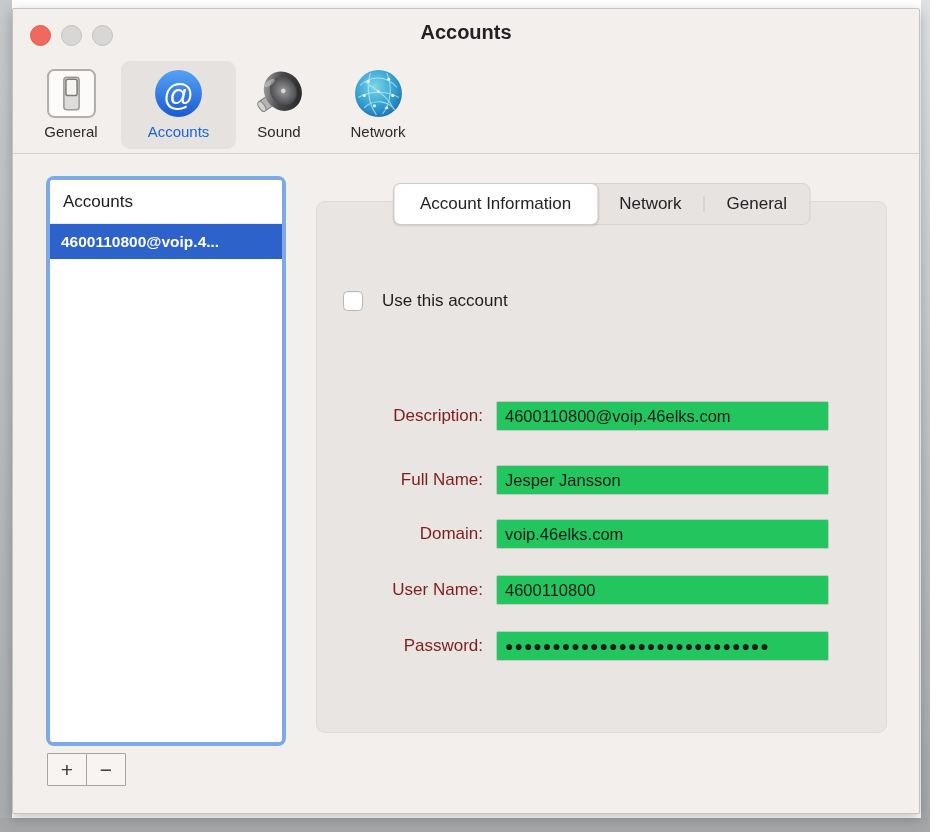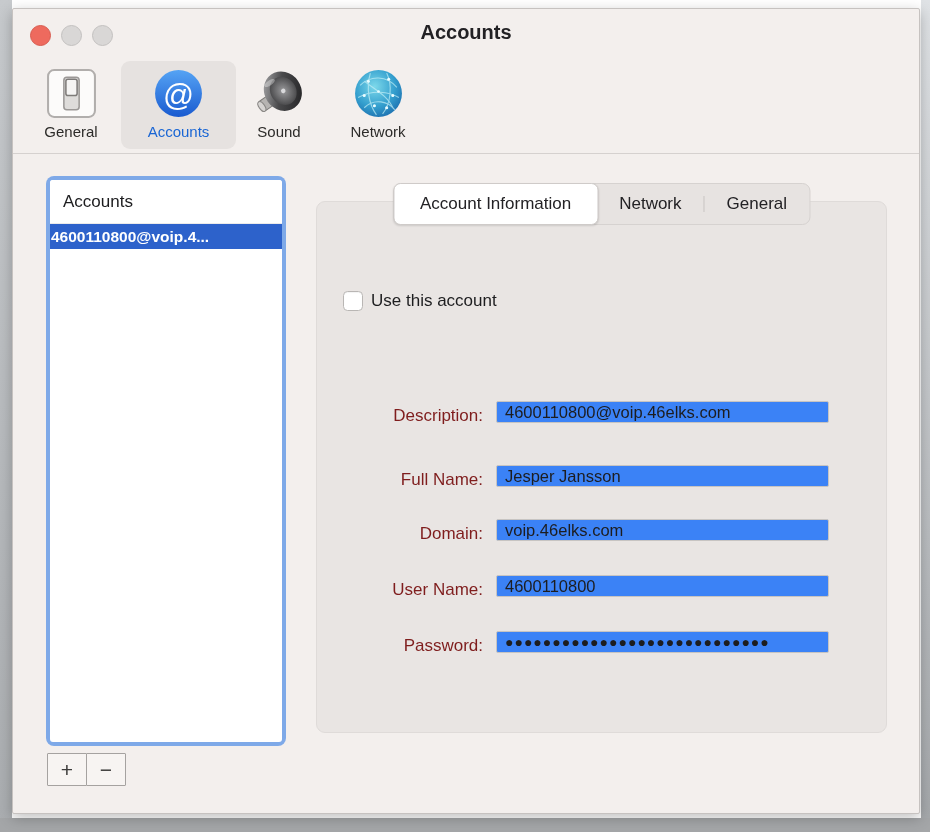--- a/index.html
+++ b/index.html
@@ -41,21 +41,21 @@
   #tb-network { left:318px; width:94px; }
 
   .toolbar-sep { position:absolute; left:0; right:0; top:144px; height:1px; background:#d5d1cf; }
 
   
   .list-ring { position:absolute; left:33px; top:167px; width:240px; height:570px;
                background:#7ea9e8; border-radius:8px; padding:4px; }
   .list { width:100%; height:100%; background:#ffffff; border-radius:3px; overflow:hidden; }
   .list-header { height:44px; line-height:44px; padding-left:13px; font-size:17px;
                  color:#1c1c1e; border-bottom:1px solid #ebebeb; background:#fff; }
-  .list-item { height:25px; display:flex; align-items:center; padding-left:1px;
+  .list-item { height:35px; display:flex; align-items:center; padding-left:11px;
                font-size:15.5px; white-space:nowrap; overflow:hidden; }
   .list-item.selected { background:#2d62cb; color:#ffffff; font-weight:bold; }
 
   .addremove { position:absolute; left:34px; top:744px; display:flex; }
   .ar-btn { width:40px; height:33px; background:#f7f4f2; border:1px solid #a5a2a0;
             font-size:21px; line-height:1; color:#3d3c3b; display:flex; align-items:center;
             justify-content:center; cursor:default; border-radius:1px;
             font-family:"Liberation Sans","DejaVu Sans",sans-serif; }
   .ar-btn + .ar-btn { margin-left:-1px; }
 
@@ -70,28 +70,28 @@
   .tab { display:flex; align-items:center; padding:0 22px; font-size:17px; color:#232225;
          cursor:default; white-space:nowrap; }
   .tab.selected { background:#ffffff; border-radius:7px; margin:-1px; padding:0 26px;
                   border:1px solid #cfcbc9; box-shadow:0 1px 2px rgba(0,0,0,.12); }
   .tab-div { width:1px; height:16px; background:#c8c4c2; align-self:center; }
 
   
   .chk-row { position:absolute; left:26px; top:89px; display:flex; align-items:center; }
   .checkbox { width:20px; height:20px; background:#ffffff; border:1px solid #b9b6b4;
               border-radius:4.5px; box-shadow:inset 0 1px 1px rgba(0,0,0,.05); }
-  .chk-label { margin-left:8px; font-size:17px; color:#1d1d1f; }
+  .chk-label { margin-left:19px; font-size:17px; color:#1d1d1f; }
 
   
   .frm-row { position:absolute; left:0; height:30px; width:100%; }
   .frm-row label { position:absolute; left:0; top:0; width:166px; height:30px; line-height:30px;
                    text-align:right; font-size:17px; color:#7f1d1d; }
-  .frm-row input { position:absolute; left:179px; top:0; width:333px; height:22px;
-                   background:#3b82f6; border:1px solid #c7c4c2; border-radius:2px;
+  .frm-row input { position:absolute; left:179px; top:0; width:333px; height:30px;
+                   background:#22c55e; border:1px solid #c7c4c2; border-radius:2px;
                    font-size:16.5px; color:#1d1d1f; padding:0 8px; outline:none;
                    font-family:"Liberation Sans","DejaVu Sans",sans-serif; }
   .frm-row input.pwd { font-size:14px; letter-spacing:1px; padding-right:0; overflow:hidden; }
   #row-description { top:199px; }
   #row-fullname    { top:245px;margin-top:18px; }
   #row-domain      { top:317px; }
   #row-username    { top:373px; }
   #row-password    { top:429px; }
 </style>
 </head>

